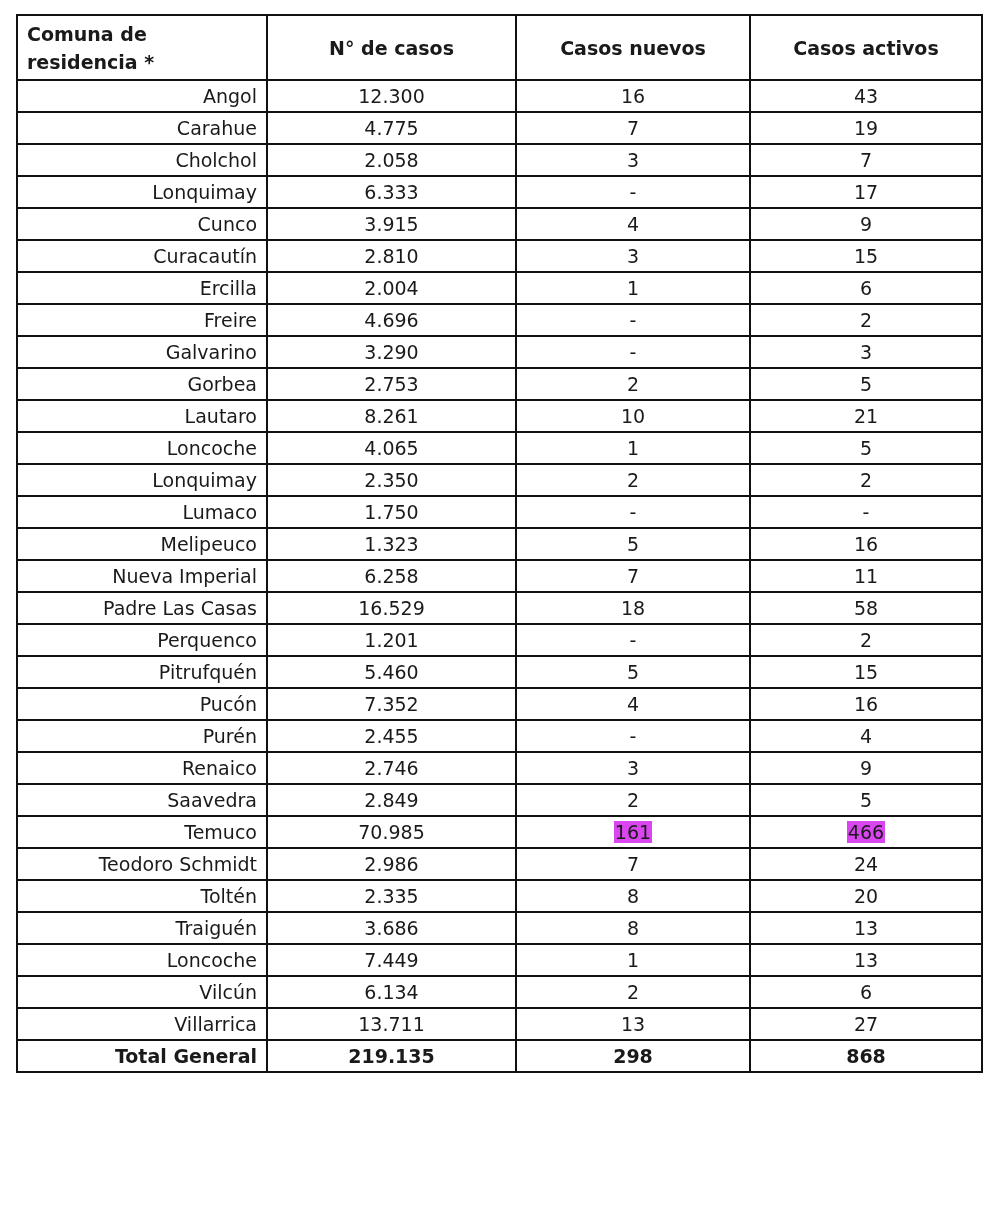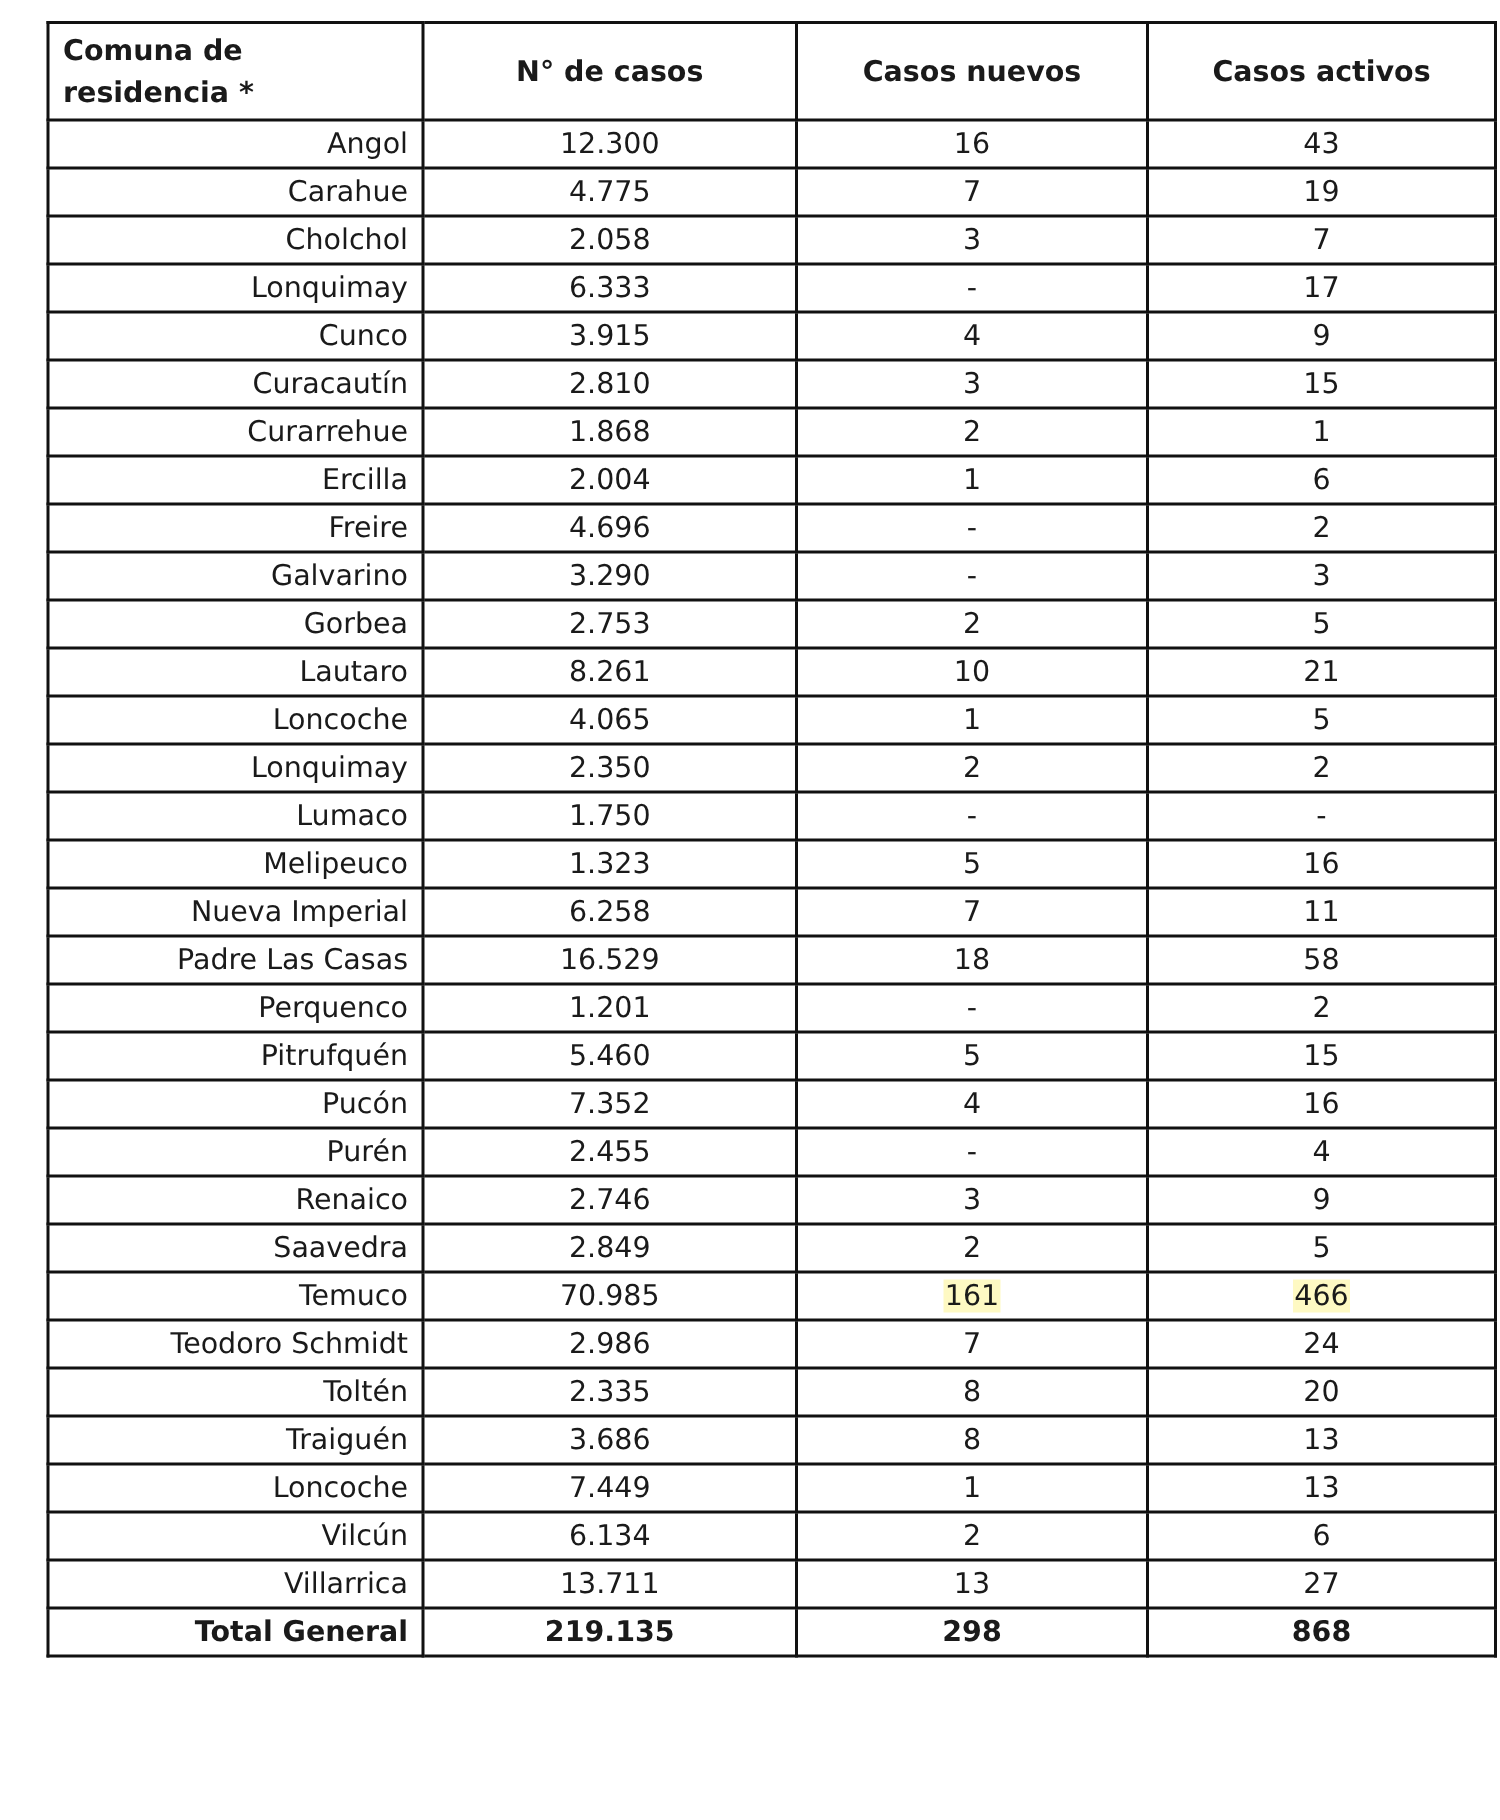--- a/index.html
+++ b/index.html
@@ -1,31 +1,31 @@
 <!DOCTYPE html>
 <html><head>
 <meta charset="utf-8">
 <style>
   html, body { margin: 0; padding: 0; background: #ffffff; }
   body { width: 1000px; height: 1213px; position: relative; overflow: hidden;
          font-family: "DejaVu Sans", sans-serif; color: #1a1a1a; }
-  table.cases { position: absolute; left: 31px; top: 14px; border-collapse: collapse;
+  table.cases { position: absolute; left: 16px; top: 14px; border-collapse: collapse;
                 table-layout: fixed; width: 965px; }
   table.cases col.c1 { width: 250px; }
   table.cases col.c2 { width: 249px; }
   table.cases col.c3 { width: 234px; }
   table.cases col.c4 { width: 232px; }
   table.cases th, table.cases td { border: 2px solid #111; padding: 0 9px;
                 font-size: 19px; line-height: 22px; }
   table.cases th { height: 63px; font-weight: bold; text-align: center; vertical-align: middle; }
   table.cases th.first { text-align: left; line-height: 28px; }
   table.cases td { height: 30px; text-align: center; vertical-align: middle; }
   table.cases td.name { text-align: right; }
   table.cases tr.total td { font-weight: bold; }
-  .hl { background: #fef9c3; padding: 0 1px; }
+  .hl { background: #d946ef; padding: 0 1px; }
 </style>
 </head>
 <body>
 
 <table class="cases">
   <colgroup>
       <col class="c1">
       <col class="c2">
       <col class="c3">
       <col class="c4">
@@ -69,26 +69,20 @@
         <td>4</td>
         <td>9</td>
       </tr>
       <tr>
         <td class="name">Curacautín</td>
         <td>2.810</td>
         <td>3</td>
         <td>15</td>
       </tr>
       <tr>
-        <td class="name">Curarrehue</td>
-        <td>1.868</td>
-        <td>2</td>
-        <td>1</td>
-      </tr>
-      <tr>
         <td class="name">Ercilla</td>
         <td>2.004</td>
         <td>1</td>
         <td>6</td>
       </tr>
       <tr>
         <td class="name">Freire</td>
         <td>4.696</td>
         <td>-</td>
         <td>2</td>

